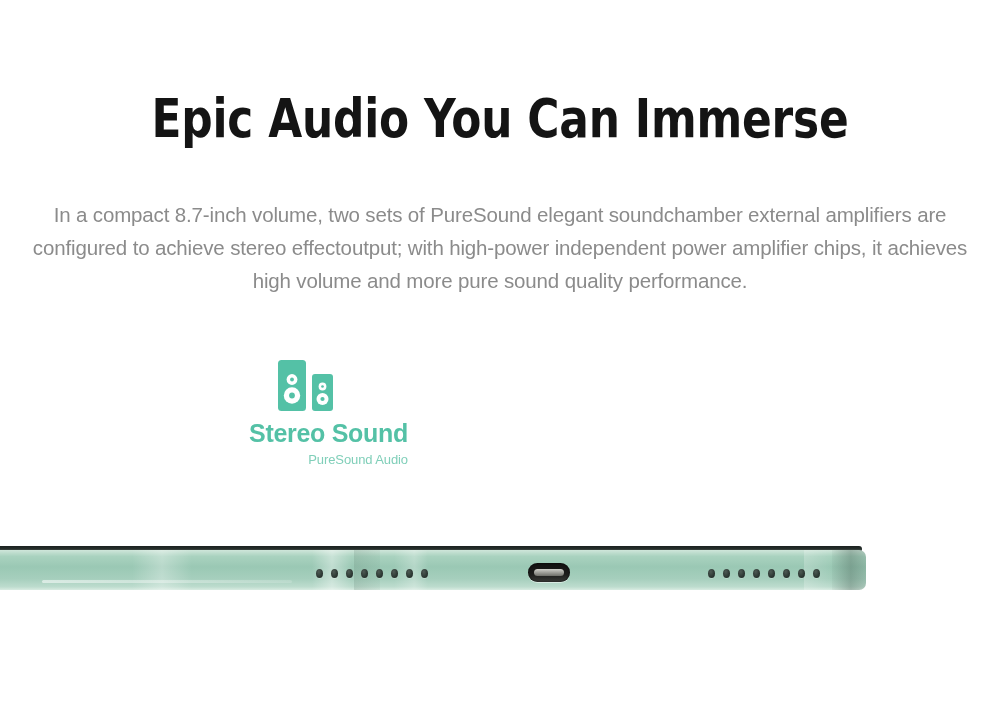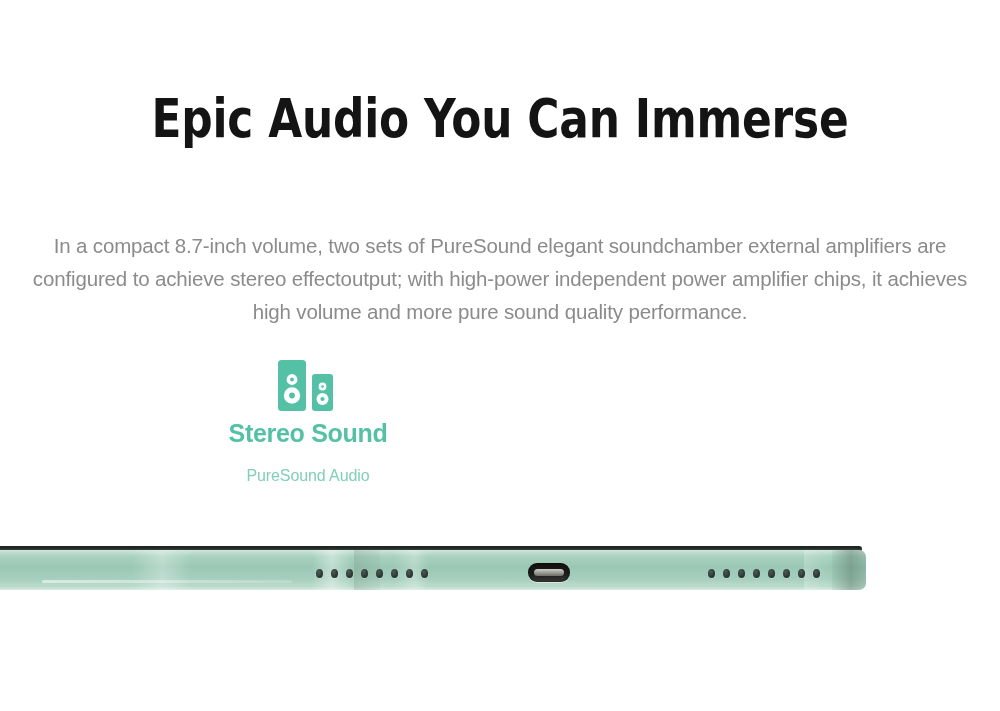--- a/index.html
+++ b/index.html
@@ -38,56 +38,55 @@
   .hero-desc {
     position: absolute;
     left: 28px;
     top: 198px;
     width: 944px;
     text-align: center;
     font-size: 20.5px;
     line-height: 33px;
     color: #8b8b8b;
     letter-spacing: -0.15px;
-    margin-top: 31px;
   }
 
   
   .features {
     position: absolute;
     left: 0;
     top: 352px;
     width: 1000px;
     height: 140px;
   }
   .feature {
     position: absolute;
-    text-align: center;
+    text-align: right;
   }
   .feature-a { left: 208px; top: 0; width: 200px; }
   .feature-b { left: 498px; top: 0; width: 300px; }
 
   .feature-icon {
     height: 60px;
     display: flex;
     align-items: flex-end;
     justify-content: center;
     margin-bottom: 6px;
   }
   .feature-title {
     font-size: 25px;
     font-weight: 700;
     color: #54c1a6;
     line-height: 30px;
     letter-spacing: -0.3px;
     white-space: nowrap;
   }
   .feature-sub {
-    margin-top: 18px;
-    font-size: 16px;
+    margin-top: 2px;
+    font-size: 13px;
     font-weight: 400;
     color: #80cfb9;
     line-height: 20px;
     letter-spacing: -0.1px;
     white-space: nowrap;
   }
 
   
   .device {
     position: absolute;

